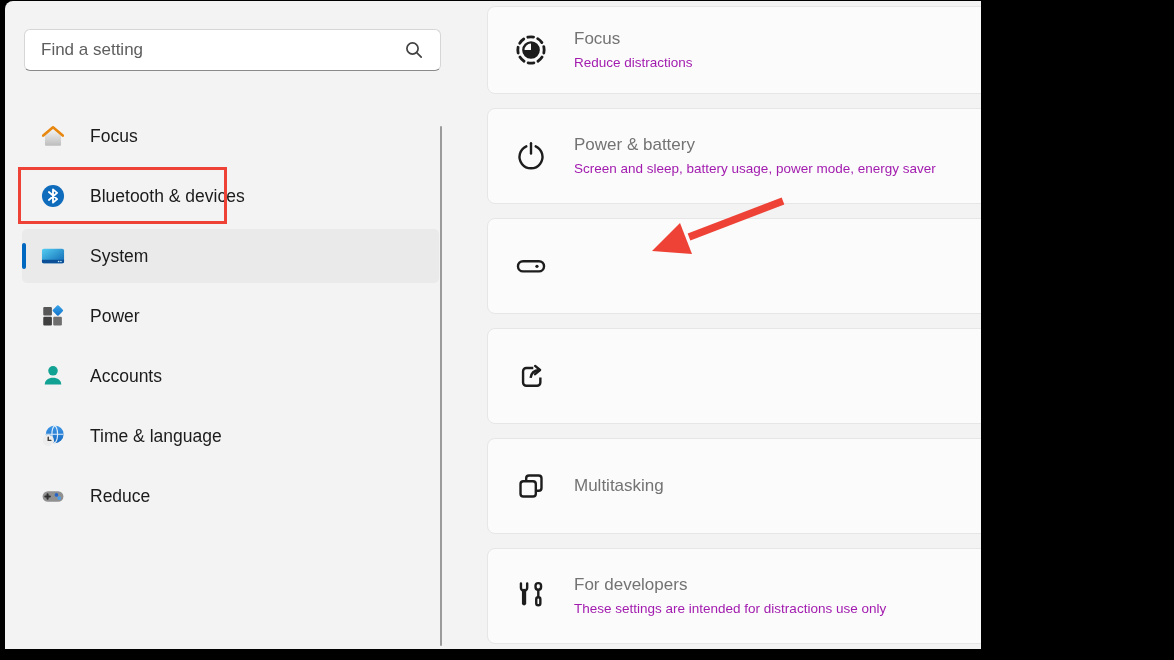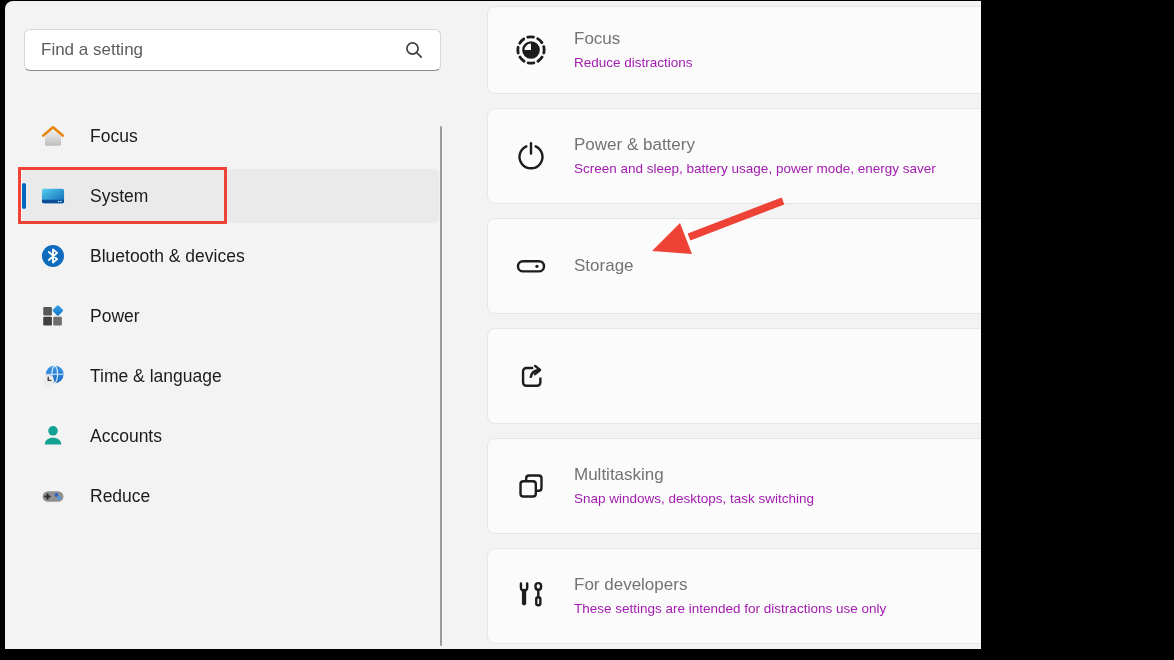--- a/index.html
+++ b/index.html
@@ -82,46 +82,46 @@
           <stop offset="0" stop-color="#f7f7f7"></stop>
               <stop offset="1" stop-color="#bdbdbd"></stop>
             </linearGradient>
           </defs>
         <path d="M4.6 11.2 L12 5 l7.4 6.2 V20 a.9.9 0 0 1 -.9 .9 H5.5 a.9.9 0 0 1 -.9 -.9 Z" fill="url(#homeG)"></path>
         <path d="M3 11.6 L12 4 l9 7.6" stroke="#e8870f" stroke-width="2.4" fill="none" stroke-linecap="round" stroke-linejoin="round"></path>
       </svg>
       <span class="nlabel">Focus</span>
     </div>
 
+    <div class="nav-item">
+
+      <svg class="nicon" viewBox="0 0 24 24">
+        <circle cx="12" cy="12" r="10.2" fill="#0f6cbd"></circle>
+        <path d="M8.2 8.3 L15.8 14.9 L12 18.1 V5.9 L15.8 9.1 L8.2 15.7" stroke="#ffffff" stroke-width="1.7" fill="none" stroke-linejoin="round" stroke-linecap="round"></path>
+      </svg>
+      <span class="nlabel">Bluetooth &amp; devices</span>
+    </div>
+
     <div class="nav-item selected">
       <span class="pill"></span>
       <svg class="nicon" viewBox="0 0 24 24">
         <defs>
             <linearGradient id="sysG" x1="0" y1="0" x2="1" y2="1">
           <stop offset="0" stop-color="#54cef2"></stop>
               <stop offset="1" stop-color="#0e66b2"></stop>
             </linearGradient>
           </defs>
         <rect x="1.8" y="5.2" width="20.4" height="13.6" rx="1.8" fill="url(#sysG)"></rect>
         <path d="M1.8 15.4 h20.4 v1.6 a1.8 1.8 0 0 1 -1.8 1.8 H3.6 a1.8 1.8 0 0 1 -1.8 -1.8 Z" fill="#0b4f96"></path>
         <circle cx="17.2" cy="17.1" r=".75" fill="#bfe8ff"></circle>
           <circle cx="19.3" cy="17.1" r=".75" fill="#bfe8ff"></circle>
       </svg>
       <span class="nlabel">System</span>
     </div>
 
-    <div class="nav-item">
-
-      <svg class="nicon" viewBox="0 0 24 24">
-        <circle cx="12" cy="12" r="10.2" fill="#0f6cbd"></circle>
-        <path d="M8.2 8.3 L15.8 14.9 L12 18.1 V5.9 L15.8 9.1 L8.2 15.7" stroke="#ffffff" stroke-width="1.7" fill="none" stroke-linejoin="round" stroke-linecap="round"></path>
-      </svg>
-      <span class="nlabel">Bluetooth &amp; devices</span>
-    </div>
-
 
 
     <div class="nav-item">
 
       <svg class="nicon" viewBox="0 0 24 24">
         <defs>
             <linearGradient id="appsG" x1="0" y1="0" x2="1" y2="1">
           <stop offset="0" stop-color="#37a5ea"></stop>
               <stop offset="1" stop-color="#1170c8"></stop>
             </linearGradient>
@@ -130,46 +130,46 @@
         <rect x="3" y="12.8" width="8" height="8" rx="1" fill="#3f3f3f"></rect>
         <rect x="12.2" y="12.8" width="8" height="8" rx="1" fill="#6e6e6e"></rect>
         <rect x="12.8" y="3.2" width="7.4" height="7.4" rx="1" fill="url(#appsG)" transform="rotate(45 16.5 6.9)"></rect>
       </svg>
       <span class="nlabel">Power</span>
     </div>
 
     <div class="nav-item">
 
       <svg class="nicon" viewBox="0 0 24 24">
+        <circle cx="12" cy="7.2" r="4.4" fill="#11a294"></circle>
+        <path d="M4.4 19.8 c0 -4 3.4 -6.2 7.6 -6.2 s7.6 2.2 7.6 6.2 z" fill="#11a294"></path>
+      </svg>
+      <span class="nlabel">Accounts</span>
+    </div>
+
+    <div class="nav-item">
+
+      <svg class="nicon" viewBox="0 0 24 24">
         <defs>
             <linearGradient id="tlG" x1="0" y1="0" x2="0" y2="1">
           <stop offset="0" stop-color="#3f98e8"></stop>
               <stop offset="1" stop-color="#1368c0"></stop>
             </linearGradient>
           </defs>
         <circle cx="13.6" cy="10.4" r="8.2" fill="url(#tlG)"></circle>
         <path d="M5.5 10.4 h16.2 M13.6 2.3 c-3.5 2.7 -3.5 13.5 0 16.2 M13.6 2.3 c3.5 2.7 3.5 13.5 0 16.2" stroke="#ffffff" stroke-opacity=".85" stroke-width="1.1" fill="none"></path>
         <circle cx="7.6" cy="16" r="5.2" fill="#ececec"></circle>
         <path d="M7.6 13.2 V16 H10.1" stroke="#3a3a3a" stroke-width="1.3" fill="none" stroke-linecap="round"></path>
       </svg>
       <span class="nlabel">Time &amp; language</span>
     </div>
 
     <div class="nav-item">
 
       <svg class="nicon" viewBox="0 0 24 24">
-        <circle cx="12" cy="7.2" r="4.4" fill="#11a294"></circle>
-        <path d="M4.4 19.8 c0 -4 3.4 -6.2 7.6 -6.2 s7.6 2.2 7.6 6.2 z" fill="#11a294"></path>
-      </svg>
-      <span class="nlabel">Accounts</span>
-    </div>
-
-    <div class="nav-item">
-
-      <svg class="nicon" viewBox="0 0 24 24">
         <rect x="2.4" y="7.6" width="19.2" height="9.8" rx="4.9" fill="#909090"></rect>
         <path d="M7 10.4 v4.2 M4.9 12.5 h4.2" stroke="#2f2f2f" stroke-width="1.9" stroke-linecap="round"></path>
         <circle cx="15.2" cy="11" r="1.7" fill="#2565c8"></circle>
         <circle cx="17.7" cy="13.9" r="1.7" fill="#4e9de8"></circle>
       </svg>
       <span class="nlabel">Reduce</span>
     </div>
 
   </div>
 
@@ -197,40 +197,38 @@
       <div class="csub">Screen and sleep, battery usage, power mode, energy saver</div>
     </div>
   </div>
 
   <div class="card" style="top:217px;height:96px;">
     <svg class="cicon" viewBox="0 0 24 24">
       <rect x="2.8" y="8.6" width="18.4" height="7.2" rx="3.6" class="stroke"></rect>
       <circle cx="16.2" cy="12.2" r="1.15" fill="#1d1d1d"></circle>
     </svg>
     <div class="ctext">
-      <div class="ctitle">Storage</div>
     </div>
   </div>
 
   <div class="card" style="top:327px;height:96px;">
     <svg class="cicon" viewBox="0 0 24 24">
       <path d="M13.6 6.3 H8.7 a2.3 2.3 0 0 0 -2.3 2.3 v8 a2.3 2.3 0 0 0 2.3 2.3 h7.6 a2.3 2.3 0 0 0 2.3 -2.3 V13" class="stroke"></path>
       <path d="M11.7 13.4 c.4 -3.4 2.6 -5.3 6.2 -5.6" class="stroke"></path>
       <path d="M14.9 4.9 l3.5 2.9 -3.5 2.9" class="stroke" stroke-linejoin="round" stroke-linecap="round"></path>
     </svg>
   </div>
 
   <div class="card" style="top:437px;height:96px;">
     <svg class="cicon" viewBox="0 0 24 24">
       <rect x="8.6" y="4.6" width="10.8" height="10.8" rx="2" class="stroke"></rect>
       <rect x="4.6" y="8.6" width="10.8" height="10.8" rx="2" fill="#fbfbfb" stroke="#1d1d1d" stroke-width="1.7"></rect>
     </svg>
     <div class="ctext">
       <div class="ctitle">Multitasking</div>
-      <div class="csub">Snap windows, desktops, task switching</div>
     </div>
   </div>
 
   <div class="card" style="top:547px;height:96px;">
     <svg class="cicon" viewBox="0 0 24 24">
       <path d="M4.9 3.1 v3.1 a2.2 2.2 0 0 0 4.4 0 V3.1" class="stroke" stroke-linecap="round"></path>
       <path d="M7.1 8.4 V17.2" stroke="#1d1d1d" stroke-width="3" stroke-linecap="round"></path>
       <rect x="15.2" y="2.9" width="3.9" height="4.6" rx="1.9" class="stroke" stroke-width="1.5"></rect>
       <line x1="17.15" y1="7.5" x2="17.15" y2="12.9" stroke="#1d1d1d" stroke-width="1.7"></line>
       <rect x="15.7" y="12.9" width="2.9" height="5.6" rx="1.45" class="stroke" stroke-width="1.5"></rect>

